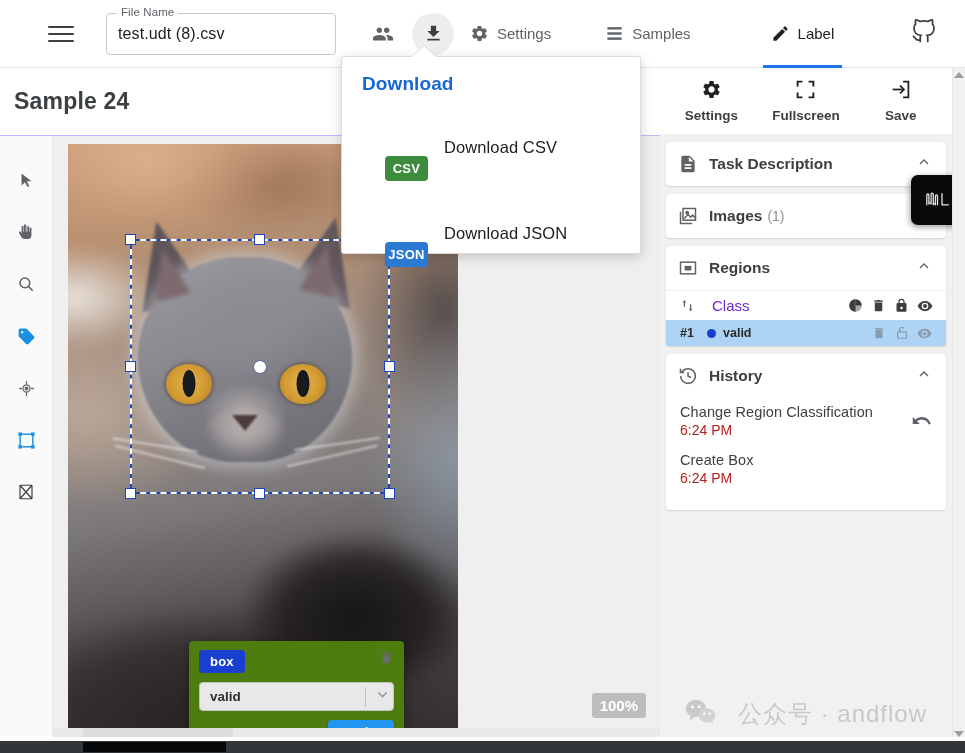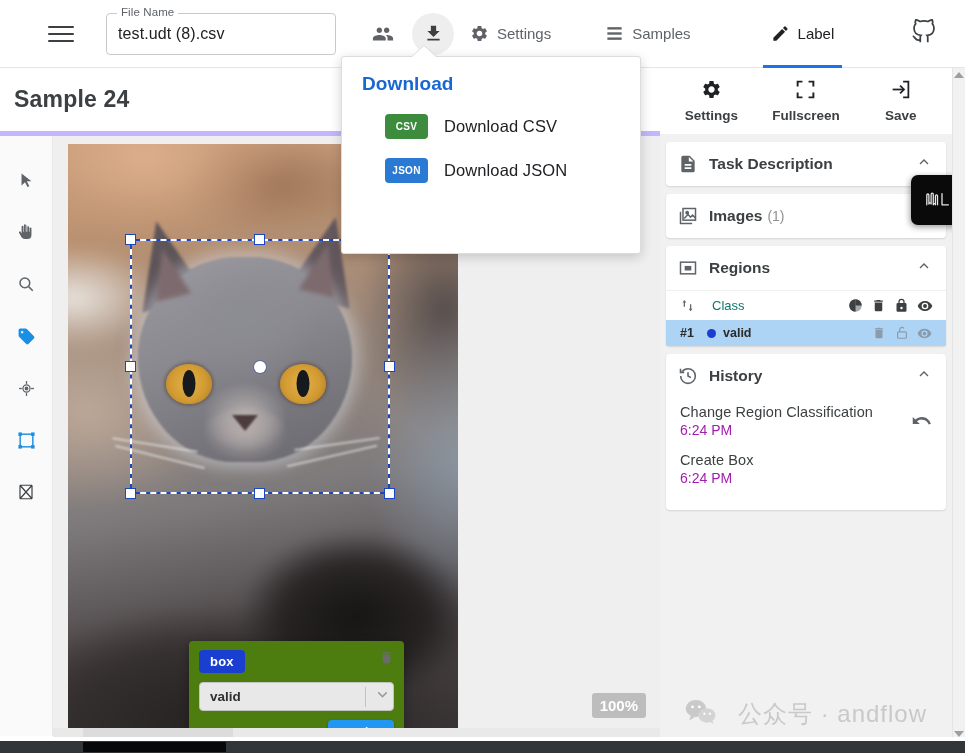--- a/index.html
+++ b/index.html
@@ -88,21 +88,21 @@
   .github {
     position: absolute; right: 24px; top: 16px;
     width: 32px; height: 32px; cursor: pointer;
   }
 
   
   .sample-header {
     position: absolute; top: 68px; left: 0;
     width: 660px; height: 68px;
     background: #ffffff;
-    border-bottom: 5px solid #c4b5fd;
+    border-bottom: 1px solid #c4b5fd;
     display: flex; align-items: center;
     z-index: 5;
   }
   .sample-title {
     margin-left: 14px;
     font-size: 23px; font-weight: bold; color: #3c4043;
     letter-spacing: .2px;
   }
 
   
@@ -357,38 +357,38 @@
   .card-head .cnt { font-size: 14px; color: #909090; font-weight: normal; margin-left: 5px; }
   .card-head .chev { margin-left: auto; color: #5f6368; }
 
   .regions-table { padding-bottom: 0; }
   .rt-head {
     display: flex; align-items: center;
     height: 30px; padding: 0 10px 0 14px;
     border-top: 1px solid #f0f0f0;
   }
   .rt-head .sortc { width: 32px; color: #5f6368; display:flex; align-items:center; }
-  .rt-head .classc { font-size: 13px; color: #0f766e; flex: 1; }
+  .rt-head .classc { font-size: 15px; color: #6d28d9; flex: 1; }
   .rt-head .ic { width: 23px; display:flex; align-items:center; justify-content:center; color: #3c4043; cursor:pointer; }
   .rt-row {
     display: flex; align-items: center;
     height: 26px; padding: 0 10px 0 14px;
     background: #aed4f5;
     cursor: pointer;
   }
   .rt-row .num { width: 27px; font-size: 12.5px; font-weight: bold; color: #2b2b2b; }
   .rt-row .dot { width: 9px; height: 9px; border-radius: 50%; background: #1a3fd0; margin-right: 7px; }
   .rt-row .cls { flex: 1; font-size: 12.5px; font-weight: bold; color: #2b2b2b; }
   .rt-row .ic { width: 23px; display:flex; align-items:center; justify-content:center; color: #8a9bab; cursor:pointer; }
 
   .hist-body { padding: 6px 14px 16px 14px; }
   .hist-item { position: relative; margin-bottom: 14px; }
   .hist-item:last-child { margin-bottom: 8px; }
   .hist-title { font-size: 14.5px; color: #3c4043; letter-spacing: .1px; }
-  .hist-time { font-size: 14px; color: #a21caf; margin-top: 2px; }
+  .hist-time { font-size: 14px; color: #b91c1c; margin-top: 2px; }
   .hist-undo { position: absolute; right: 0; top: 6px; color: #5f6368; cursor: pointer; }
 
   
   .ml-badge {
     position: absolute;
     right: 0px; top: 175px;
     width: 54px; height: 50px;
     background: #0a0a0a;
     border-radius: 7px 0 0 7px;
     display: flex; align-items: center; justify-content: center;
@@ -422,23 +422,24 @@
     letter-spacing: .1px;
   }
   .dd-item {
     display: flex; align-items: center; gap: 16px;
     margin-top: 19px; cursor: pointer;
     padding-left: 23px;
   }
   .tagchip {
     width: 43px; height: 25px;
     border-radius: 4px;
-    color: #ffffff; font-size: 10px; font-weight: bold;
+    color: #ffffff; font-size: 13px; font-weight: bold;
     display: flex; align-items: center; justify-content: center;
     letter-spacing: .3px;
+    margin-top: 42px;
   }
   .tagchip.csv { background: #3d8b3d; }
   .tagchip.json { background: #2a7ad4; }
   .dd-label { font-size: 16.5px; color: #202124; letter-spacing: .1px; }
 
   
   .watermark {
     position: absolute;
     left: 660px; top: 688px;
     width: 305px; height: 52px;

